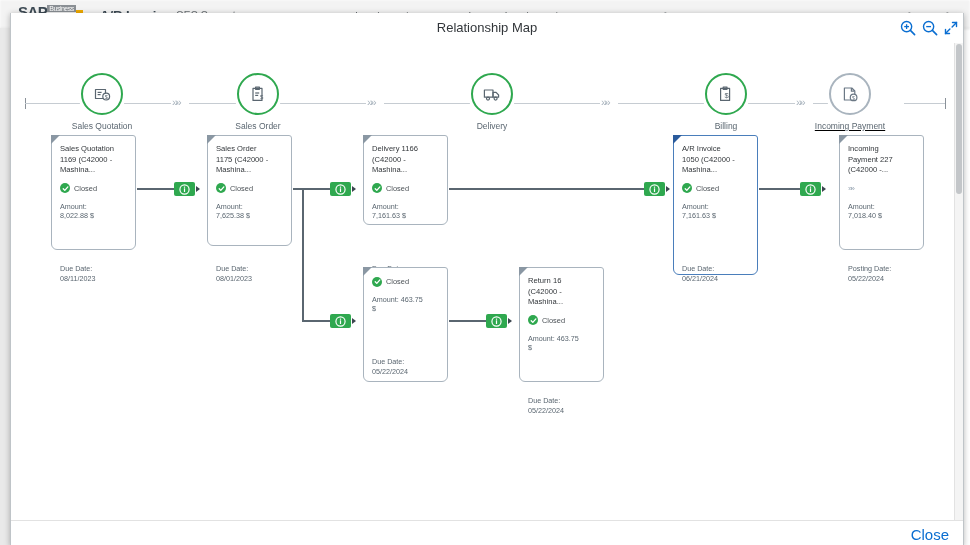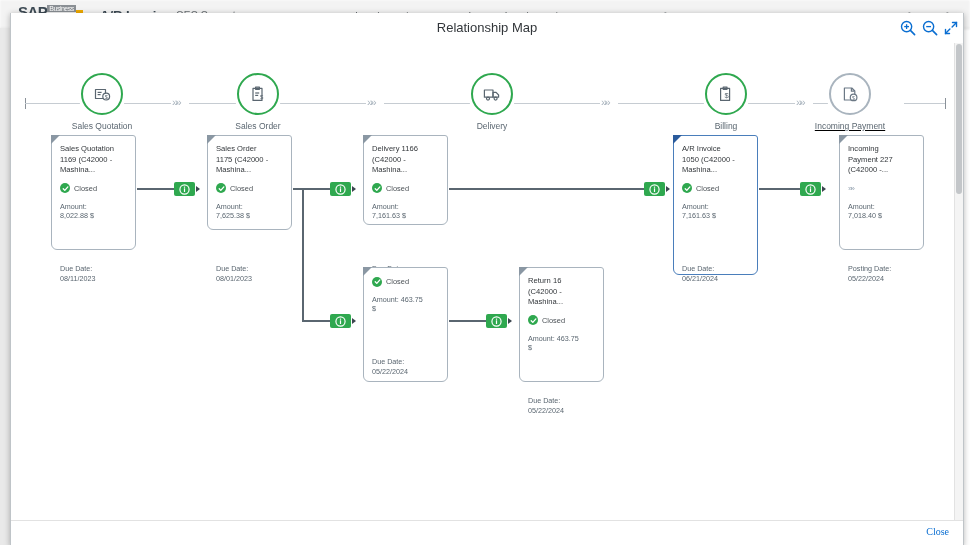--- a/index.html
+++ b/index.html
@@ -82,22 +82,22 @@
   .conn-v{width:1.6px;}
   .arrow{position:absolute;width:0;height:0;border-left:4px solid #3c464f;
     border-top:3px solid transparent;border-bottom:3px solid transparent;}
   .info-badge{position:absolute;width:21px;height:14px;background:#2fa84f;border-radius:2px;
     display:flex;align-items:center;justify-content:center;cursor:pointer;}
   .info-badge svg{display:block;}
 
   
   #modal-footer{position:absolute;left:0;bottom:0;width:952px;height:24px;background:#fff;
     border-top:1px solid #e2e2e2;}
-  #close-button{position:absolute;right:14px;top:5px;font-size:10px;color:#0a6ed1;
-    cursor:pointer;background:none;border:none;font-family:Liberation Serif, serif;padding:0;}
+  #close-button{position:absolute;right:14px;top:5px;font-size:15px;color:#0a6ed1;
+    cursor:pointer;background:none;border:none;font-family:Liberation Sans, sans-serif;padding:0;}
 </style>
 </head>
 <body>
 
 <div id="bg-app">
   <div id="bg-topbar"></div>
   <div id="bg-logo">
     <span>SAP</span><small>Business</small><i></i>
   </div>
   <div id="bg-title">A/R Invoice</div>
@@ -246,21 +246,21 @@
             </svg>
           </span>
           <span class="status-text">Closed</span>
         </div>
         <div class="card-amount">Amount: 8,022.88 $</div>
         <div class="card-date">
           <div>Due Date:</div>
           <div>08/11/2023</div>
         </div>
       </div>
-      <div class="card" style="left: 196px; top: 92px; height: 95px;">
+      <div class="card" style="left: 196px; top: 92px; height: 111px;">
         <div class="card-corner"></div>
         <div class="card-title">Sales Order 1175 (C42000 - Mashina...</div>
         <div class="card-status">
           <span class="status-check">
             <svg width="7" height="7" viewBox="0 0 8 8">
               <path d="M1.4 4.2l1.8 1.9 3.5-3.9" fill="none" stroke="#fff" stroke-width="1.5" stroke-linecap="round" stroke-linejoin="round"></path>
             </svg>
           </span>
           <span class="status-text">Closed</span>
         </div>

